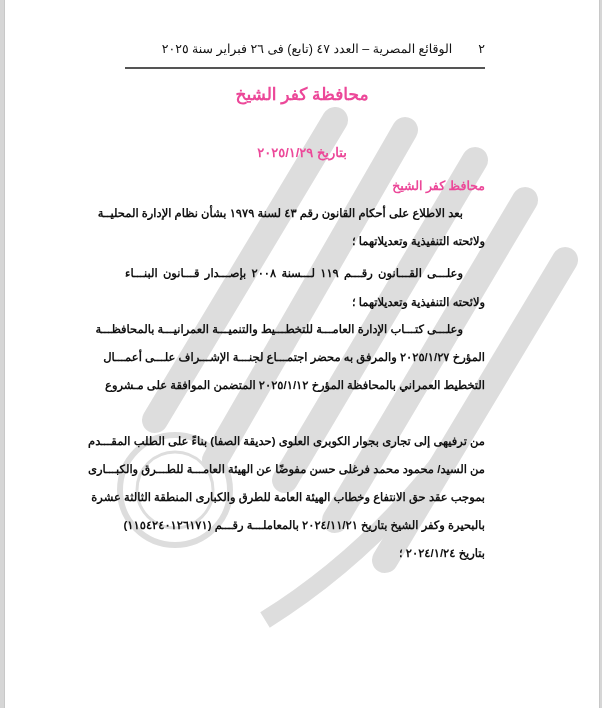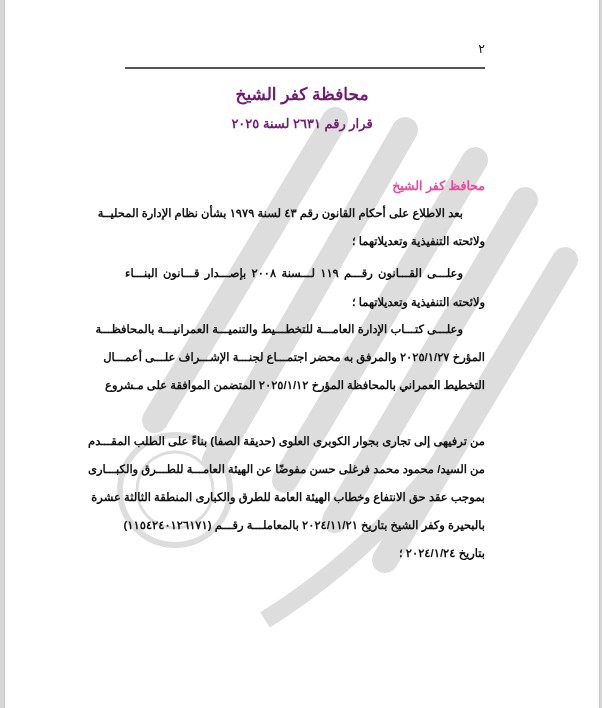--- a/index.html
+++ b/index.html
@@ -24,21 +24,21 @@
     direction:rtl; display:flex; align-items:center;
     font-family:"Liberation Sans", sans-serif; font-size:12.5px; color:#111;
   }
   .header .pno { margin-left:26px; }
   .hr {
     position:absolute; left:120px; top:67px; width:360px; height:2px;
     background:#555;
   }
   .title {
     position:absolute; left:0; width:594px; text-align:center; direction:rtl;
-    font-family:"Liberation Sans", sans-serif; font-weight:bold; color:#701a75;
+    font-family:"Liberation Sans", sans-serif; font-weight:bold; color:#ec4899;
   }
   .t1 { top:84px; font-size:17px; }
   .t2 { top:116px; font-size:13px; }
   .t3 { top:145px; font-size:13px; }
   .subhead {
     position:absolute; right:114px; top:178px; direction:rtl;
     font-family:"Liberation Sans", sans-serif; font-weight:bold; font-size:12.5px;
     color:#ec4899;
   }
   .body-line {
@@ -64,25 +64,26 @@
     </g>
     <g fill="none" stroke="#000" stroke-width="18">
       <path d="M260 620 Q 420 520 520 330"></path>
     </g>
     <circle cx="170" cy="490" r="55" fill="none" stroke="#000" stroke-width="6"></circle>
     <circle cx="170" cy="490" r="38" fill="none" stroke="#000" stroke-width="3"></circle>
   </svg>
 
   <div class="header">
     <span class="pno">٢</span>
+    <span>الوقائع المصرية – العدد ٤٧ (تابع) فى ٢٦ فبراير سنة ٢٠٢٥</span>
   </div>
   <div class="hr"></div>
 
   <div class="title t1">محافظة كفر الشيخ</div>
-  <div class="title t2">قرار رقم ٢٦٣١ لسنة ٢٠٢٥</div>
+  <div class="title t3">بتاريخ ٢٠٢٥/١/٢٩</div>
 
   <div class="subhead">محافظ كفر الشيخ</div>
 
   <div class="body-line indent" style="top:206px;">بعد الاطلاع على أحكام القانون رقم ٤٣ لسنة ١٩٧٩ بشأن نظام الإدارة المحليــة</div>
   <div class="body-line short" style="top:234px;">ولائحته التنفيذية وتعديلاتهما ؛</div>
   <div class="body-line indent" style="top:266px;">وعلـــى القـــانون رقـــم ١١٩ لـــسنة ٢٠٠٨ بإصـــدار قـــانون البنـــاء</div>
   <div class="body-line short" style="top:295px;">ولائحته التنفيذية وتعديلاتهما ؛</div>
   <div class="body-line indent" style="top:322px;">وعلـــى كتـــاب الإدارة العامـــة للتخطـــيط والتنميـــة العمرانيـــة بالمحافظـــة</div>
   <div class="body-line" style="top:350px;">المؤرخ ٢٠٢٥/١/٢٧ والمرفق به محضر اجتمـــاع لجنـــة الإشـــراف علـــى أعمـــال</div>
   <div class="body-line" style="top:378px;">التخطيط العمراني بالمحافظة المؤرخ ٢٠٢٥/١/١٢ المتضمن الموافقة على مـشروع</div>

